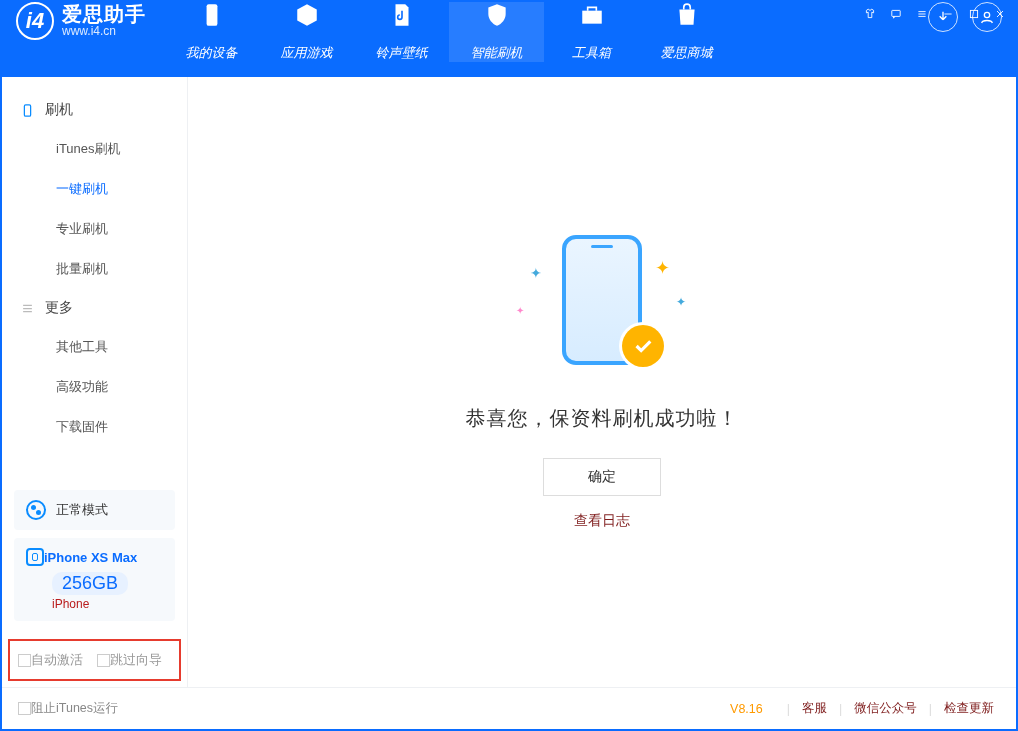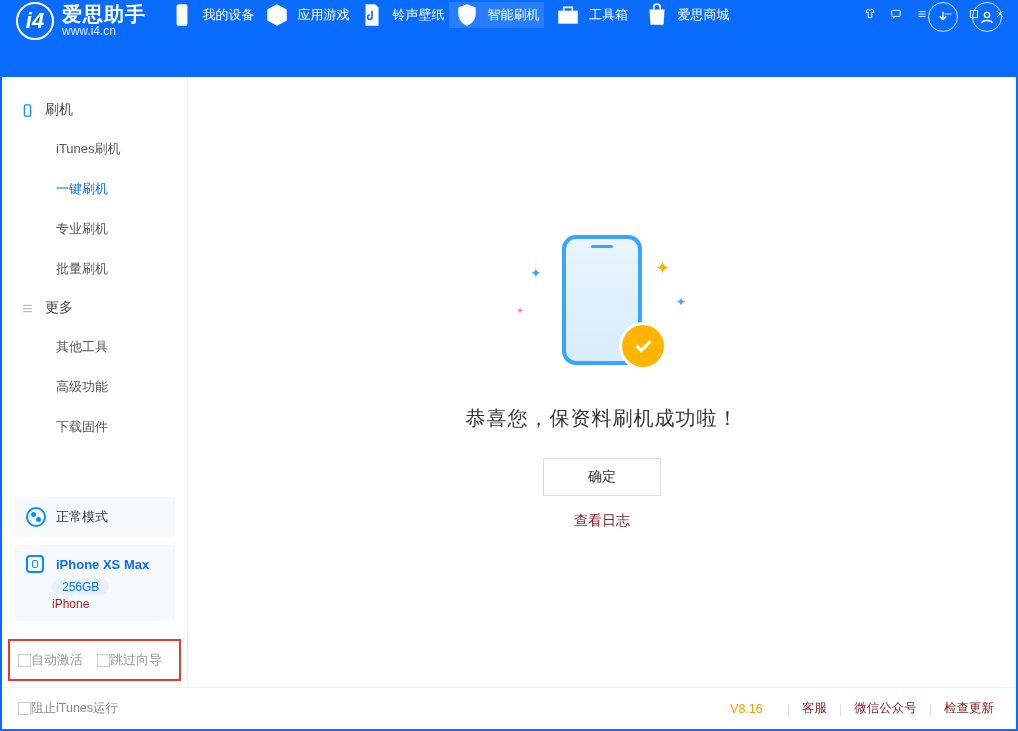--- a/index.html
+++ b/index.html
@@ -37,26 +37,27 @@
     font-weight: bold; font-size: 22px; font-style: italic;
     color: #fff;
   }
   .logo-text { display: flex; flex-direction: column; line-height: 1.1; }
   .logo-text .cn { font-size: 20px; font-weight: 600; letter-spacing: 1px;}
   .logo-text .en { font-size: 12px; opacity: .85; }
 
   .nav-tabs { display: flex; align-items: stretch; }
   .nav-tab {
     width: 95px;
-    display: flex; flex-direction: row;
+    display: flex; flex-direction: column;
     align-items: center; justify-content: center;
-    gap: 8px;
+    gap: 16px;
     cursor: pointer;
     font-size: 13px;
     position: relative;
+    font-style: italic;
   }
   .nav-tab.active { background: rgba(255,255,255,0.12); }
   .nav-tab .ic { width: 26px; height: 26px; display:flex; align-items:center; justify-content:center;}
   .nav-tab .ic svg { width: 26px; height: 26px; fill: #fff; }
 
   .header-right {
     margin-left: auto;
     display: flex; align-items: center;
     padding-right: 14px;
     gap: 14px;
@@ -113,28 +114,28 @@
     width:20px;height:20px;border-radius:50%;
     border:2px solid #0a8cff; position:relative;
   }
   .mode-ic::before, .mode-ic::after{
     content:""; position:absolute; background:#0a8cff; border-radius:50%;
   }
   .mode-ic::before{ width:5px;height:5px; left:3px; top:3px;}
   .mode-ic::after{ width:5px;height:5px; right:3px; bottom:3px;}
   .mode-card span { color:#333; font-size:13px;}
 
-  .device-card .dv-row{ display:flex; align-items:center; gap:12px;}
+  .device-card .dv-row{ display:flex; align-items:center; gap:0;}
   .dv-ic{ width:18px;height:18px; border:2px solid #0a8cff; border-radius:4px; position:relative;}
   .dv-ic::after{content:"";position:absolute;left:4px;right:4px;top:3px;bottom:3px;border:1px solid #0a8cff;border-radius:2px;}
   .dv-name{ color:#0a6cff; font-weight:600; font-size:13px;}
   .dv-badge{
     display:inline-block; margin:6px 0 2px 26px;
     background:#e7f1ff; color:#0a6cff;
-    border-radius:10px; padding:1px 10px; font-size:12px;
+    border-radius:10px; padding:1px 10px; font-size:18px;
   }
   .dv-sub{ margin-left:26px; color:#b91c1c; font-size:12px;}
 
   .red-box{
     border:2px solid #e63b2e;
     margin: 2px 6px 6px 6px;
     padding:10px 8px;
     display:flex; align-items:center; gap:14px;
     font-size:13px; color:#999;
   }

